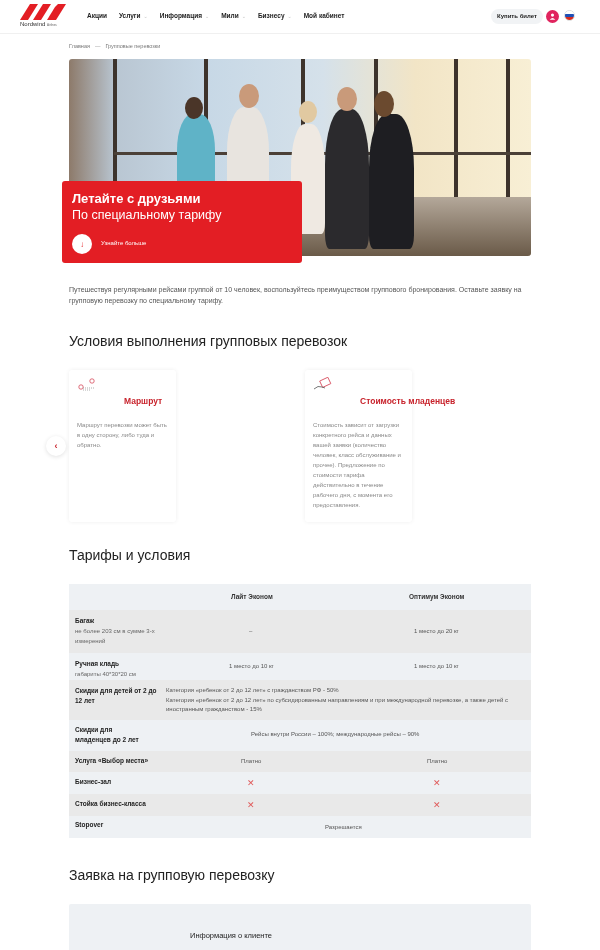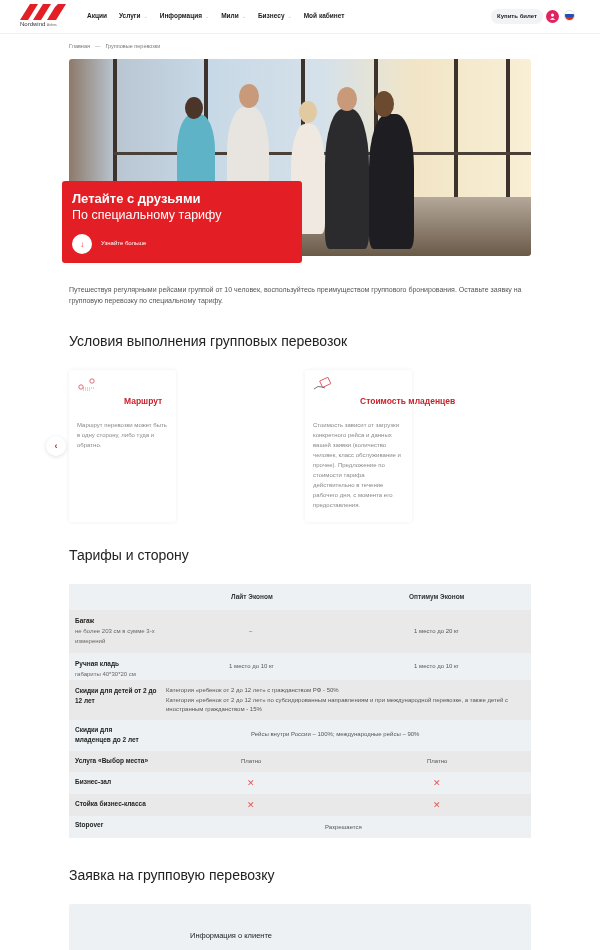--- a/index.html
+++ b/index.html
@@ -169,21 +169,21 @@
     <svg class="card-icon" viewBox="0 0 20 16">
       <rect x="8" y="2" width="9" height="7" transform="rotate(-25 12 6)" fill="none" stroke="#d6495a" stroke-width="0.8"></rect>
       <path d="M1 12 Q5 8 9 10 L12 11" fill="none" stroke="#555" stroke-width="0.8"></path>
     </svg>
     <div class="card-title">Стоимость младенцев</div>
     <div class="card-text">Стоимость зависит от загрузки конкретного рейса и данных вашей заявки (количество человек, класс обслуживание и прочее). Предложение по стоимости тарифа действительно в течение рабочего дня, с момента его предоставления.</div>
   </div>
 </div>
 <div class="prev-btn">‹</div>
 
-<h2 class="section" style="top:547px">Тарифы и сторону</h2>
+<h2 class="section" style="top:547px">Тарифы и условия</h2>
 
 <div class="table">
   <div class="row head">
     <div class="cell th" style="left:162px">Лайт Эконом</div>
     <div class="cell th" style="left:340px">Оптимум Эконом</div>
   </div>
   <div class="row grey" style="height:43px">
     <div class="rlabel" style="top:30px;top:6px;"><span>Багаж</span><br><span class="rsub" style="display:block;width:95px;">не более 203 см в сумме 3-х измерений</span></div>
     <div class="cell" style="left:180px;top:18px">–</div>
     <div class="cell" style="left:345px;top:18px">1 место до 20 кг</div>

